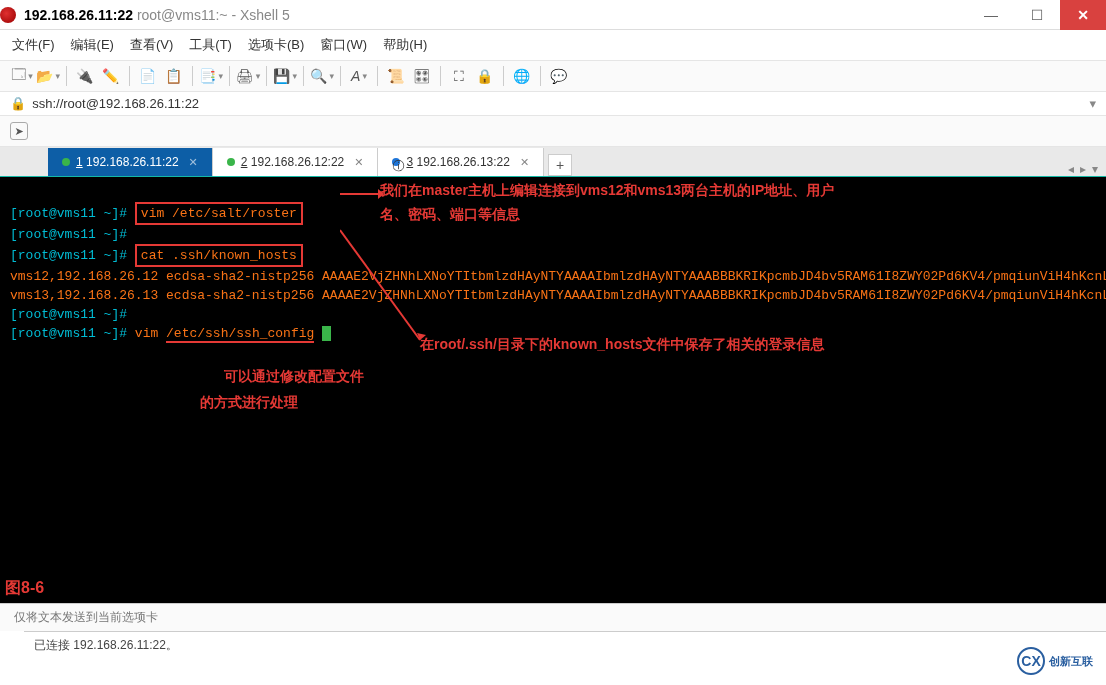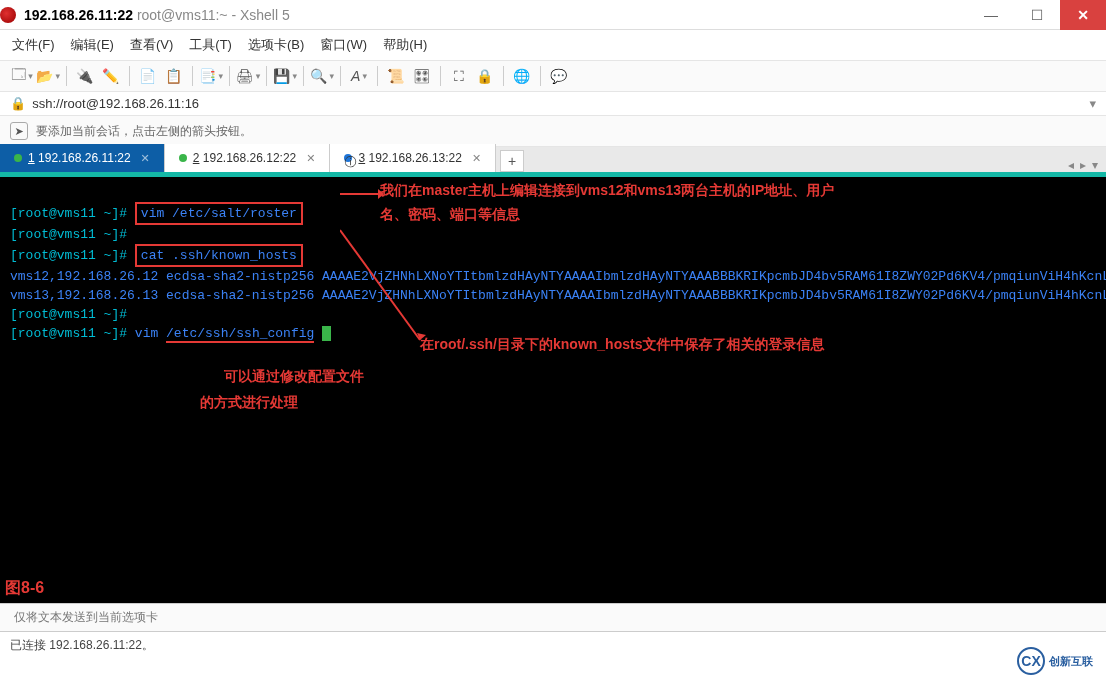--- a/index.html
+++ b/index.html
@@ -67,21 +67,21 @@
   .hintbar {
     display: flex; align-items: center; padding: 6px 10px; border-bottom: 1px solid #e5e5e5;
     color: #666; background: #fafafa;
   }
   .hint-icon {
     width: 18px; height: 18px; border: 1px solid #aaa; border-radius: 3px; display: flex;
     align-items: center; justify-content: center; font-size: 11px; margin-right: 8px; color:#555;
   }
   .tabs {
     display: flex; align-items: flex-end; background: #e9e9e9; height: 30px;
-    border-bottom: 5px solid #14b8a6; position: relative;
+    border-bottom: 1px solid #14b8a6; position: relative; padding-left: 48px;
   }
   .tab {
     height: 28px; padding: 0 14px; display: flex; align-items: center; gap: 6px;
     background: #fff; border-right: 1px solid #ccc; font-size: 12px; color: #333;
   }
   .tab.active { background: #0d5ea6; color: #fff; }
   .tab .status-dot { width: 8px; height: 8px; border-radius: 50%; }
   .status-green { background: #3ab54a; }
   .status-blue { background: #1e75d8; border-radius: 50%; }
   .tab .close { font-size: 11px; opacity: .6; margin-left: 4px; }
@@ -90,36 +90,36 @@
     width: 24px; height: 22px; margin: 3px 0 0 4px; background: #fff; border: 1px solid #ccc;
     display: flex; align-items: center; justify-content: center; font-size: 14px; color:#555;
   }
   .tab-nav { margin-left: auto; display: flex; align-items: center; padding-right: 8px; color:#888; gap:6px; }
   .terminal {
     background: #000; color: #ccc; font-family: "Consolas","Courier New",monospace;
     font-size: 13px; padding: 6px 10px 10px 10px; line-height: 19px;
     height: 426px; position: relative; white-space: pre;
   }
   .cyan { color: #00bcd4; }
-  .white { color: #3b82f6; }
+  .white { color: #f97316; }
   .cursor {
     display: inline-block; width: 9px; height: 15px; background: #3ab54a; vertical-align: text-bottom;
   }
   .box-red { border: 2px solid #e53935; padding: 0 4px; display: inline-block; }
   .ann {
     position: absolute; color: #e53935; font-weight: bold;
     font-family: "Microsoft YaHei", sans-serif; font-size: 14px;
   }
   .arrow-line { position: absolute; pointer-events: none; }
   .lower-input {
     border-top: 1px solid #ccc; padding: 5px 14px; color: #777; background: #fafafa;
   }
   .statusbar {
     display: flex; align-items: center; padding: 5px 10px; border-top: 1px solid #ccc;
-    font-size: 12px; color: #444; gap: 8px;
+    font-size: 12px; color: #444; gap: 8px; margin-left: 24px;
   }
   .statusbar .right { margin-left: auto; display:flex; gap:18px; align-items:center; }
   .logo {
     position: absolute; right: 6px; bottom: 6px; width: 90px; height: 36px;
     display:flex; align-items:center; justify-content:center; gap:4px;
     color:#2a5fa0; font-weight:bold; font-size:11px;
   }
   .logo-circle {
     width: 28px; height: 28px; border: 2px solid #2a5fa0; border-radius:50%;
     display:flex; align-items:center; justify-content:center; font-size:14px;
@@ -178,27 +178,26 @@
   <div class="tool-btn">⛶</div>
   <div class="tool-btn">🔒</div>
   <div class="tool-sep"></div>
   <div class="tool-btn">🌐</div>
   <div class="tool-sep"></div>
   <div class="tool-btn">💬</div>
 </div>
 
 <div class="addrbar">
   <span class="lock">🔒</span>
-  <span>ssh://root@192.168.26.11:16</span>
+  <span>ssh://root@192.168.26.11:22</span>
   <span class="drop">▾</span>
 </div>
 
 <div class="hintbar">
   <div class="hint-icon">➤</div>
-  <span>要添加当前会话，点击左侧的箭头按钮。</span>
 </div>
 
 <div class="tabs">
   <div class="tab active">
     <span class="status-dot status-green"></span>
     <span><span class="under">1</span> <span>192.168.26.11:22</span></span>
     <span class="close">✕</span>
   </div>
   <div class="tab">
     <span class="status-dot status-green"></span>

